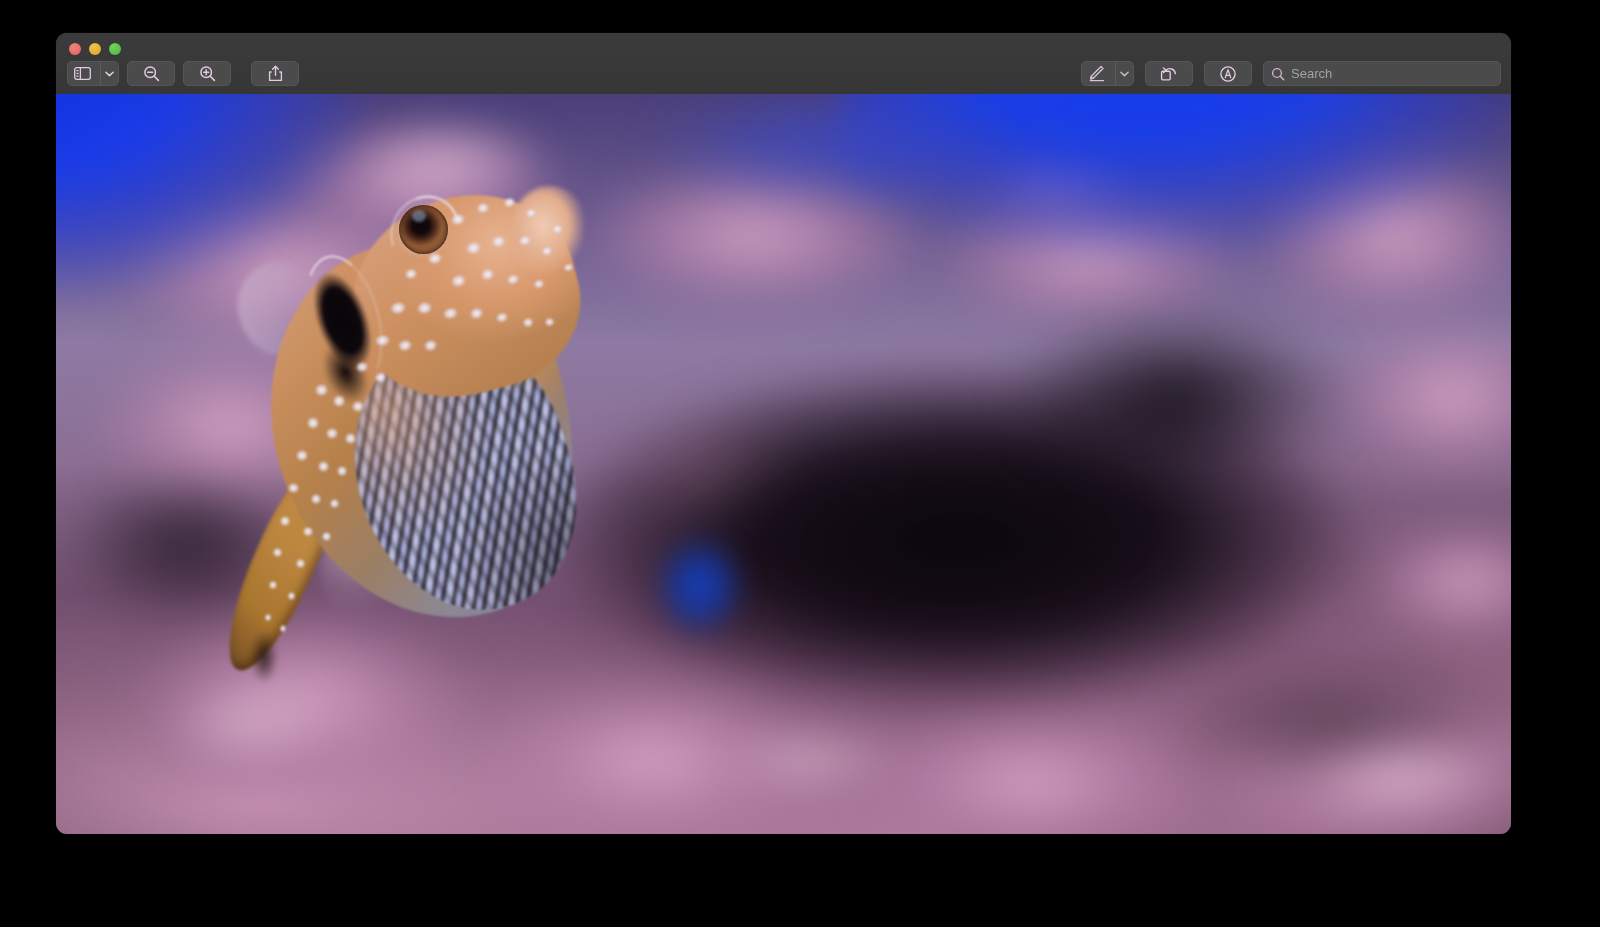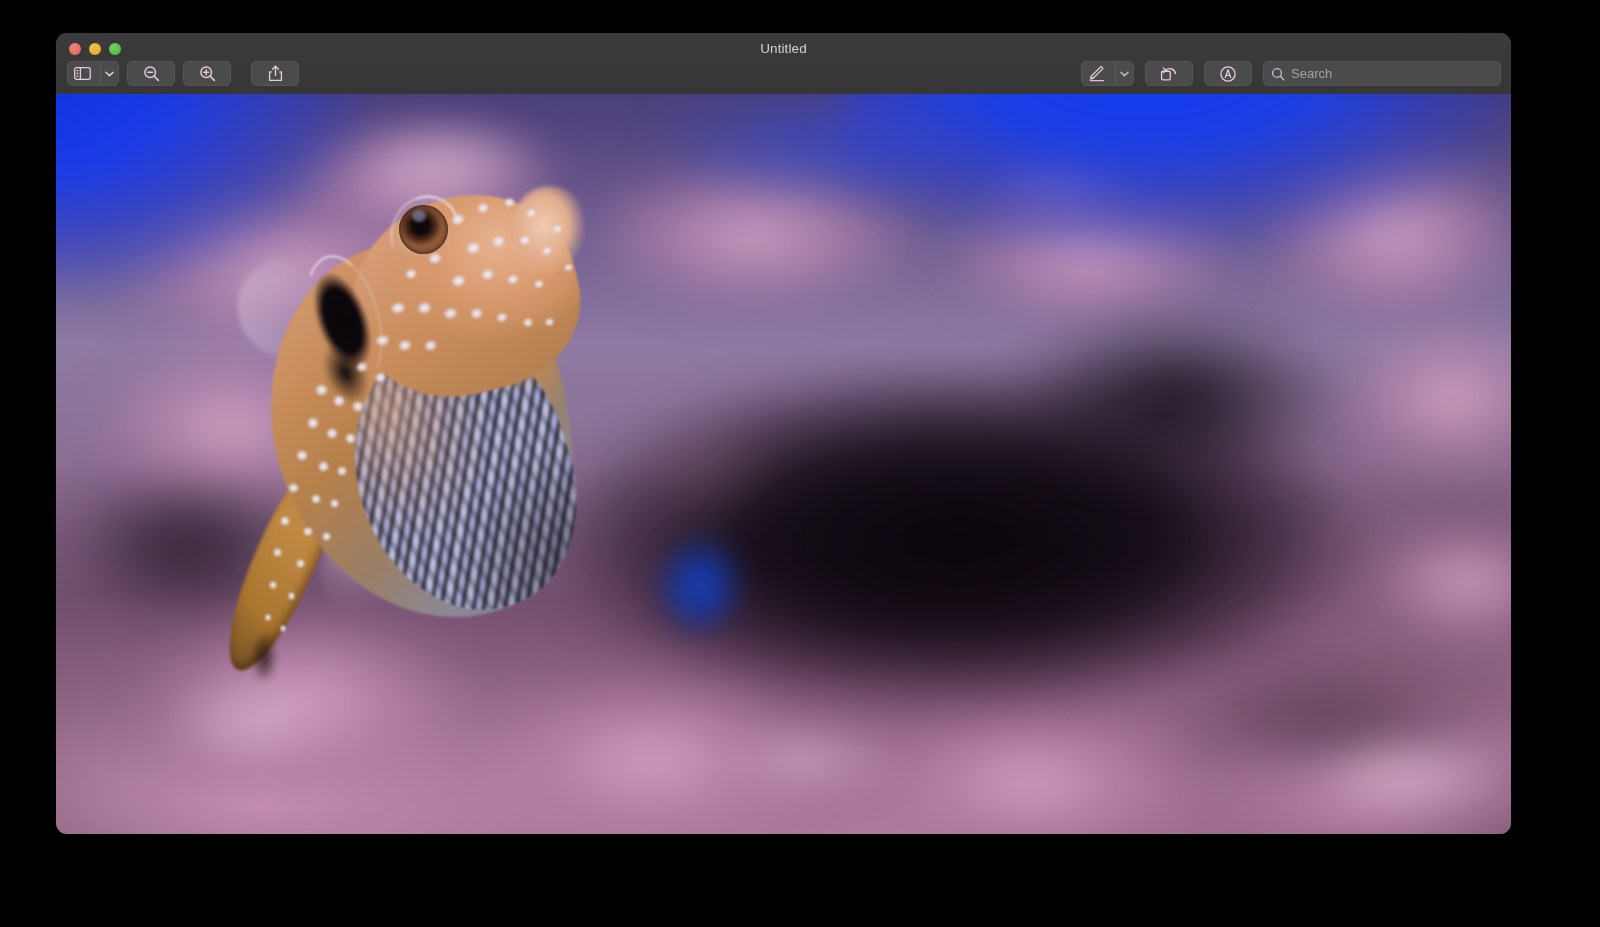--- a/index.html
+++ b/index.html
@@ -513,21 +513,20 @@
   <div id="window">
 
     <div id="titlebar">
 
       <div id="traffic">
         <span class="light close"></span>
         <span class="light min"></span>
         <span class="light zoom"></span>
       </div>
 
-      <div id="window-title">Untitled</div>
 
       <div id="toolbar-left">
 
         <div class="tbtn group">
           <span class="seg">
             <svg class="ic" width="17" height="13" viewBox="0 0 17 13">
               <rect x="0.7" y="0.7" width="15.6" height="11.6" rx="2" fill="none" stroke="#e3cbe0" stroke-width="1.3"></rect>
               <line x1="6.4" y1="0.9" x2="6.4" y2="12.1" stroke="#e3cbe0" stroke-width="1.3"></line>
               <line x1="2.4" y1="3.6" x2="4.5" y2="3.6" stroke="#e3cbe0" stroke-width="1.1"></line>
               <line x1="2.4" y1="6.4" x2="4.5" y2="6.4" stroke="#e3cbe0" stroke-width="1.1"></line>

